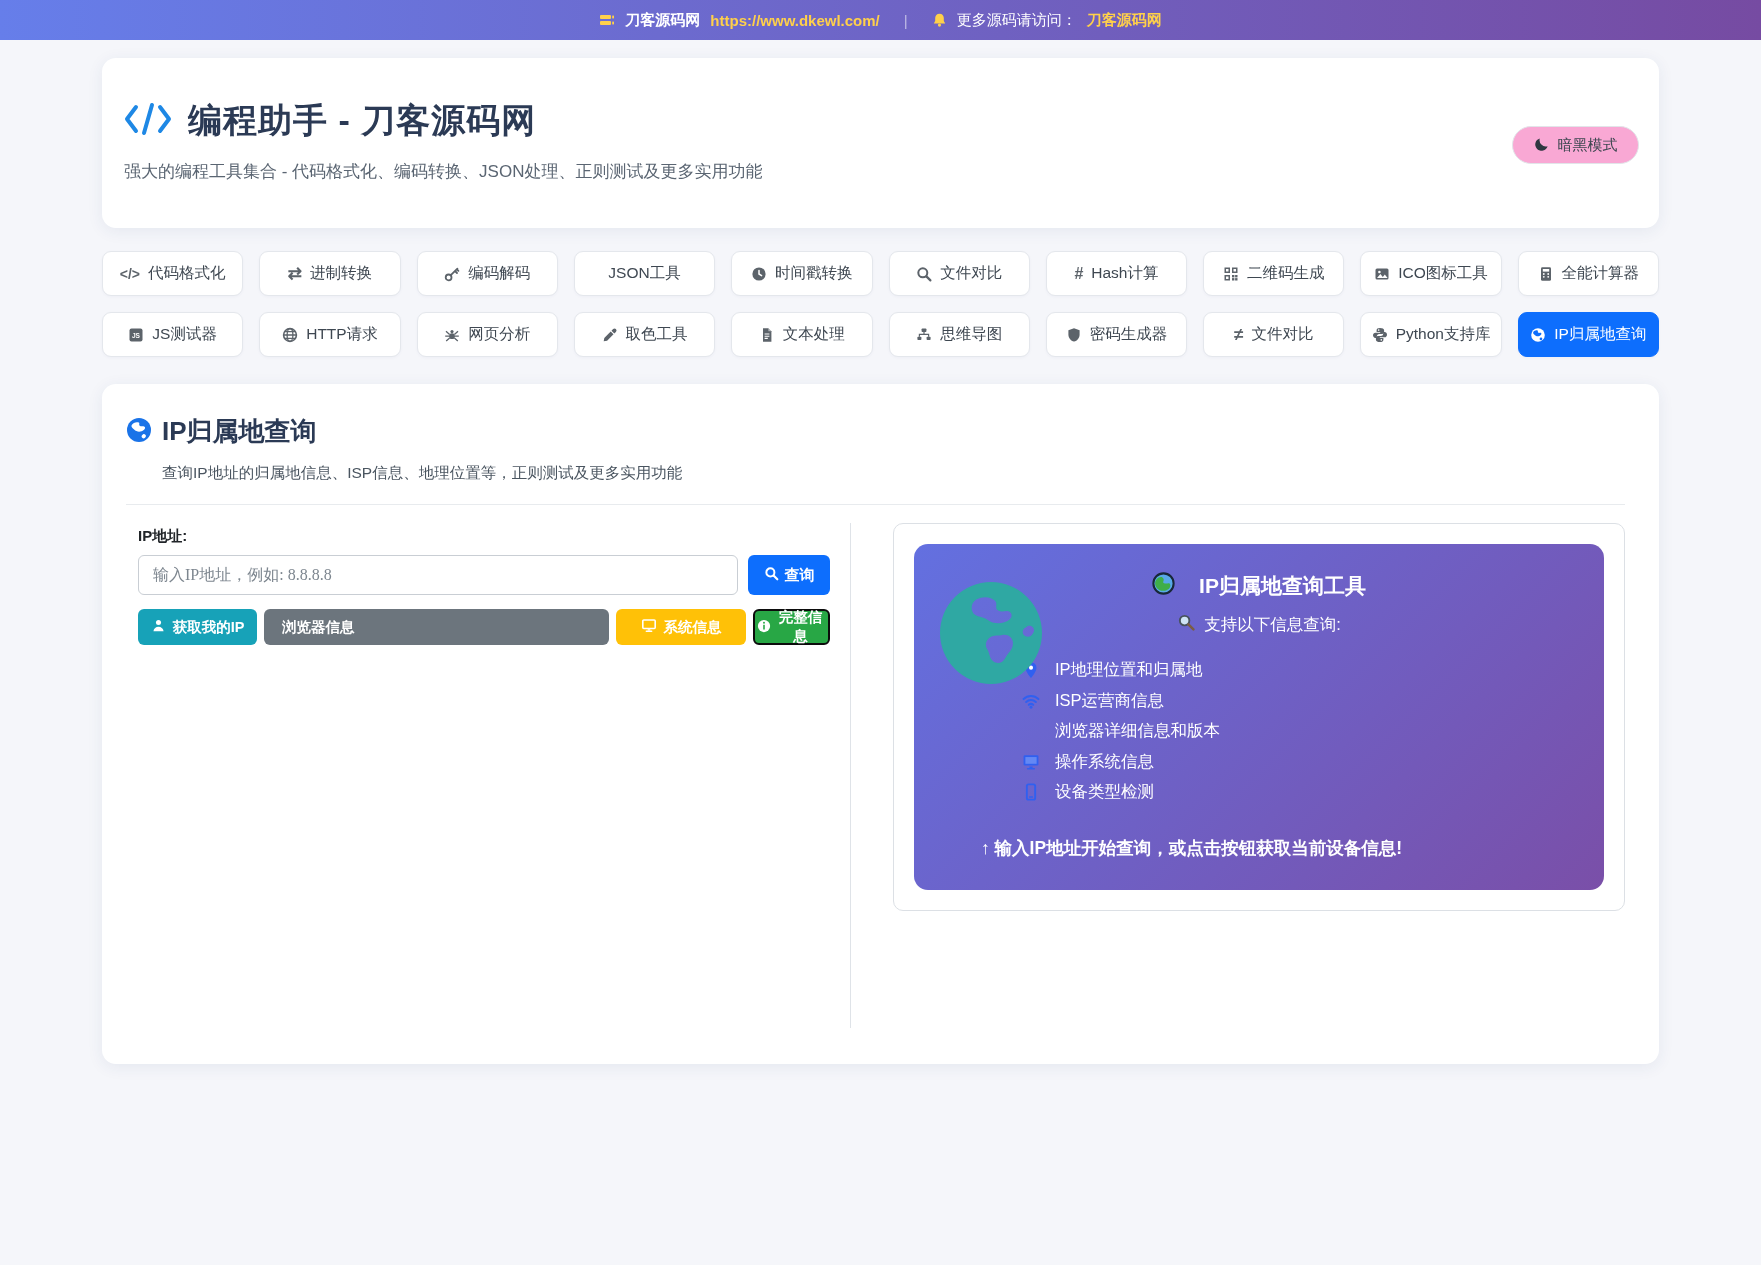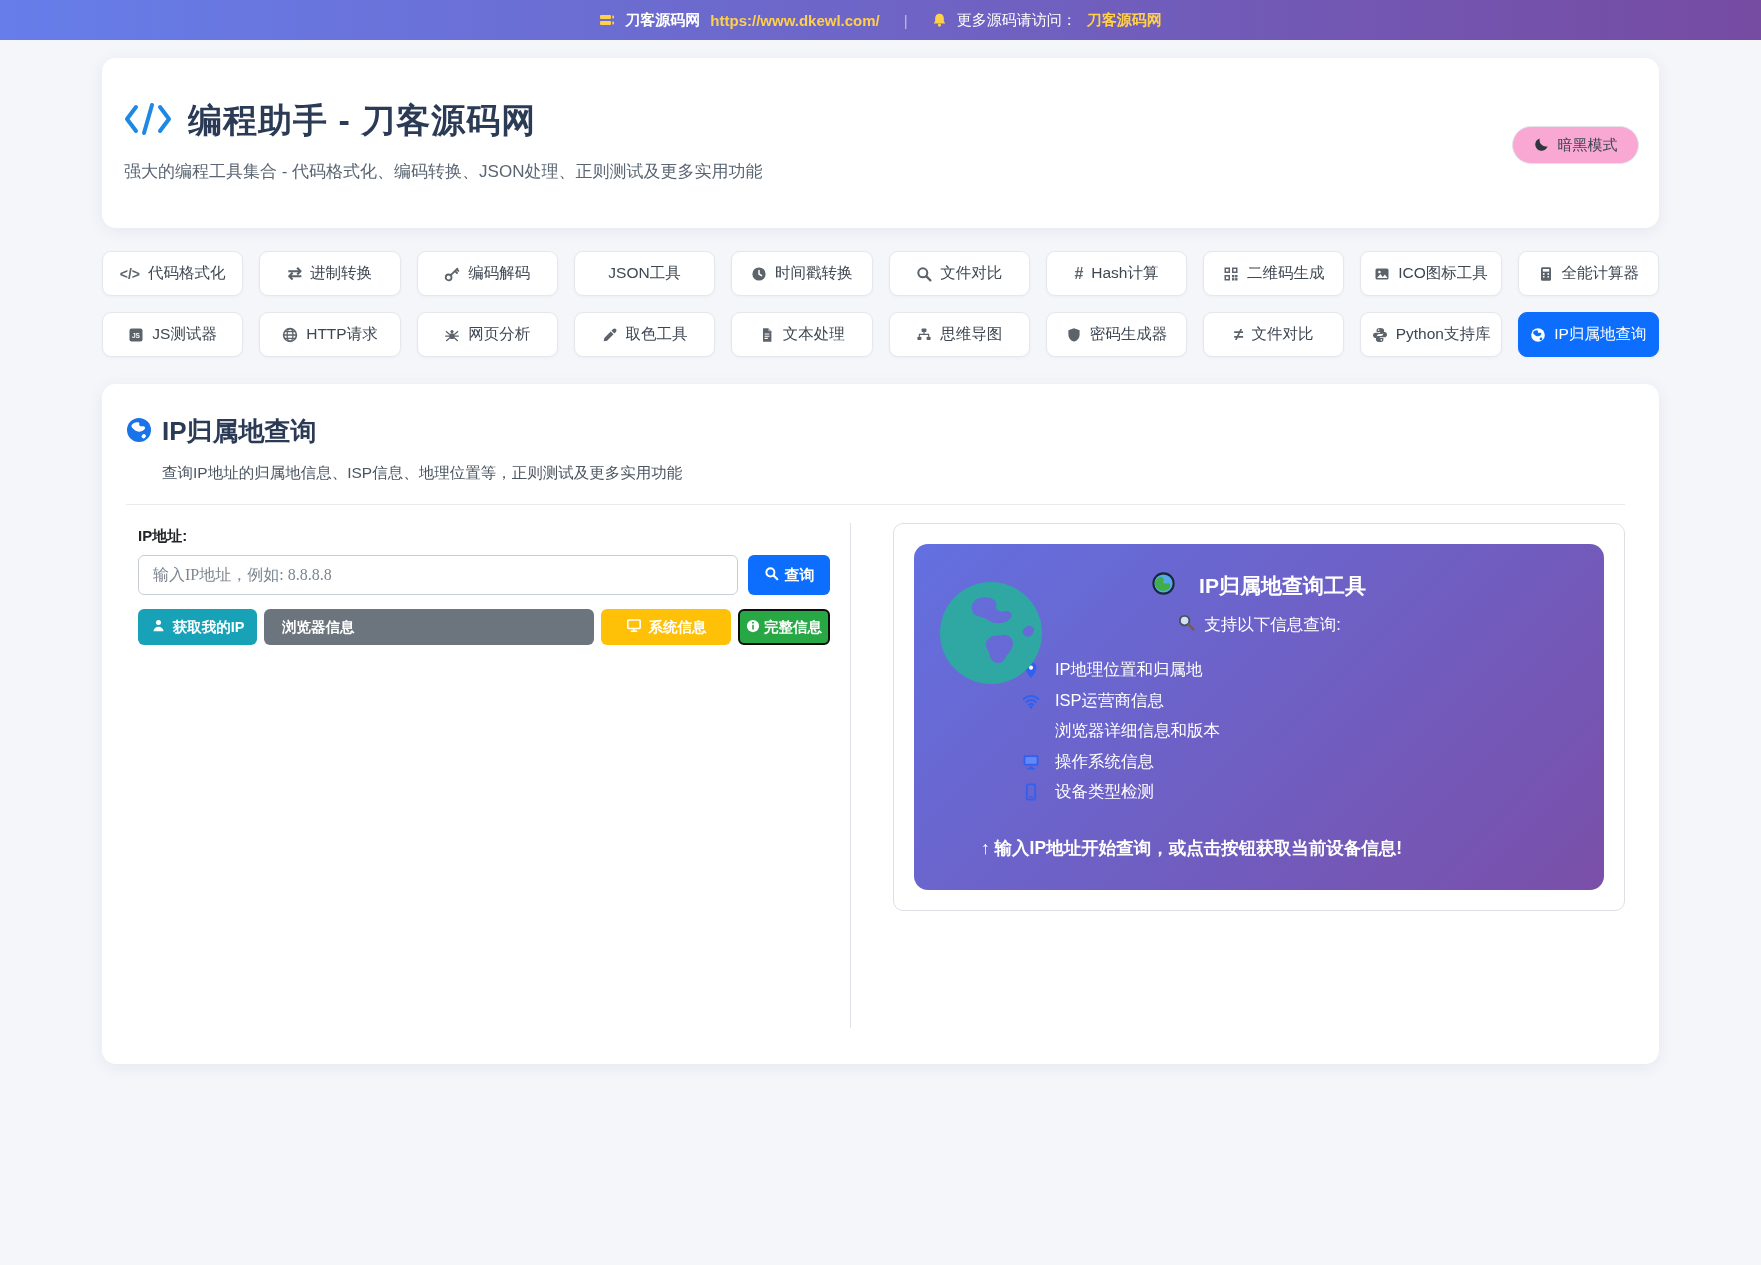--- a/index.html
+++ b/index.html
@@ -87,21 +87,21 @@
   }
   .btn-row{display:flex;gap:7px;margin-top:14px;}
   .act-btn{
     height:36px;border:none;border-radius:6px;color:#fff;font-size:14.5px;font-weight:600;
     display:flex;align-items:center;justify-content:center;gap:7px;cursor:pointer;font-family:inherit;
     box-sizing:border-box;
   }
   .btn-myip{width:119px;background:#17a2b8;}
   .btn-browser{flex:1;background:#6c757d;justify-content:flex-start;padding-left:18px;}
   .btn-system{width:130px;background:#ffc107;}
-  .btn-full{width:92px;background:#28a745;border:2px solid #0c0c0c;gap:4px;padding:0 2px;}
+  .btn-full{width:77px;background:#28a745;border:2px solid #0c0c0c;gap:4px;padding:0 2px;}
 
   
   .result-card{border:1px solid #dce0e5;border-radius:10px;padding:20px;}
   .promo{
     position:relative;border-radius:14px;min-height:345px;box-sizing:border-box;
     background:linear-gradient(135deg,#6370e0 0%,#7a4fa8 100%);
     color:#fff;padding:28px 30px 30px 30px;overflow:hidden;
   }
   .promo-globe{position:absolute;left:26px;top:38px;width:102px;height:102px;}
   .promo-title{display:flex;align-items:center;justify-content:center;gap:24px;font-size:21px;font-weight:700;}

